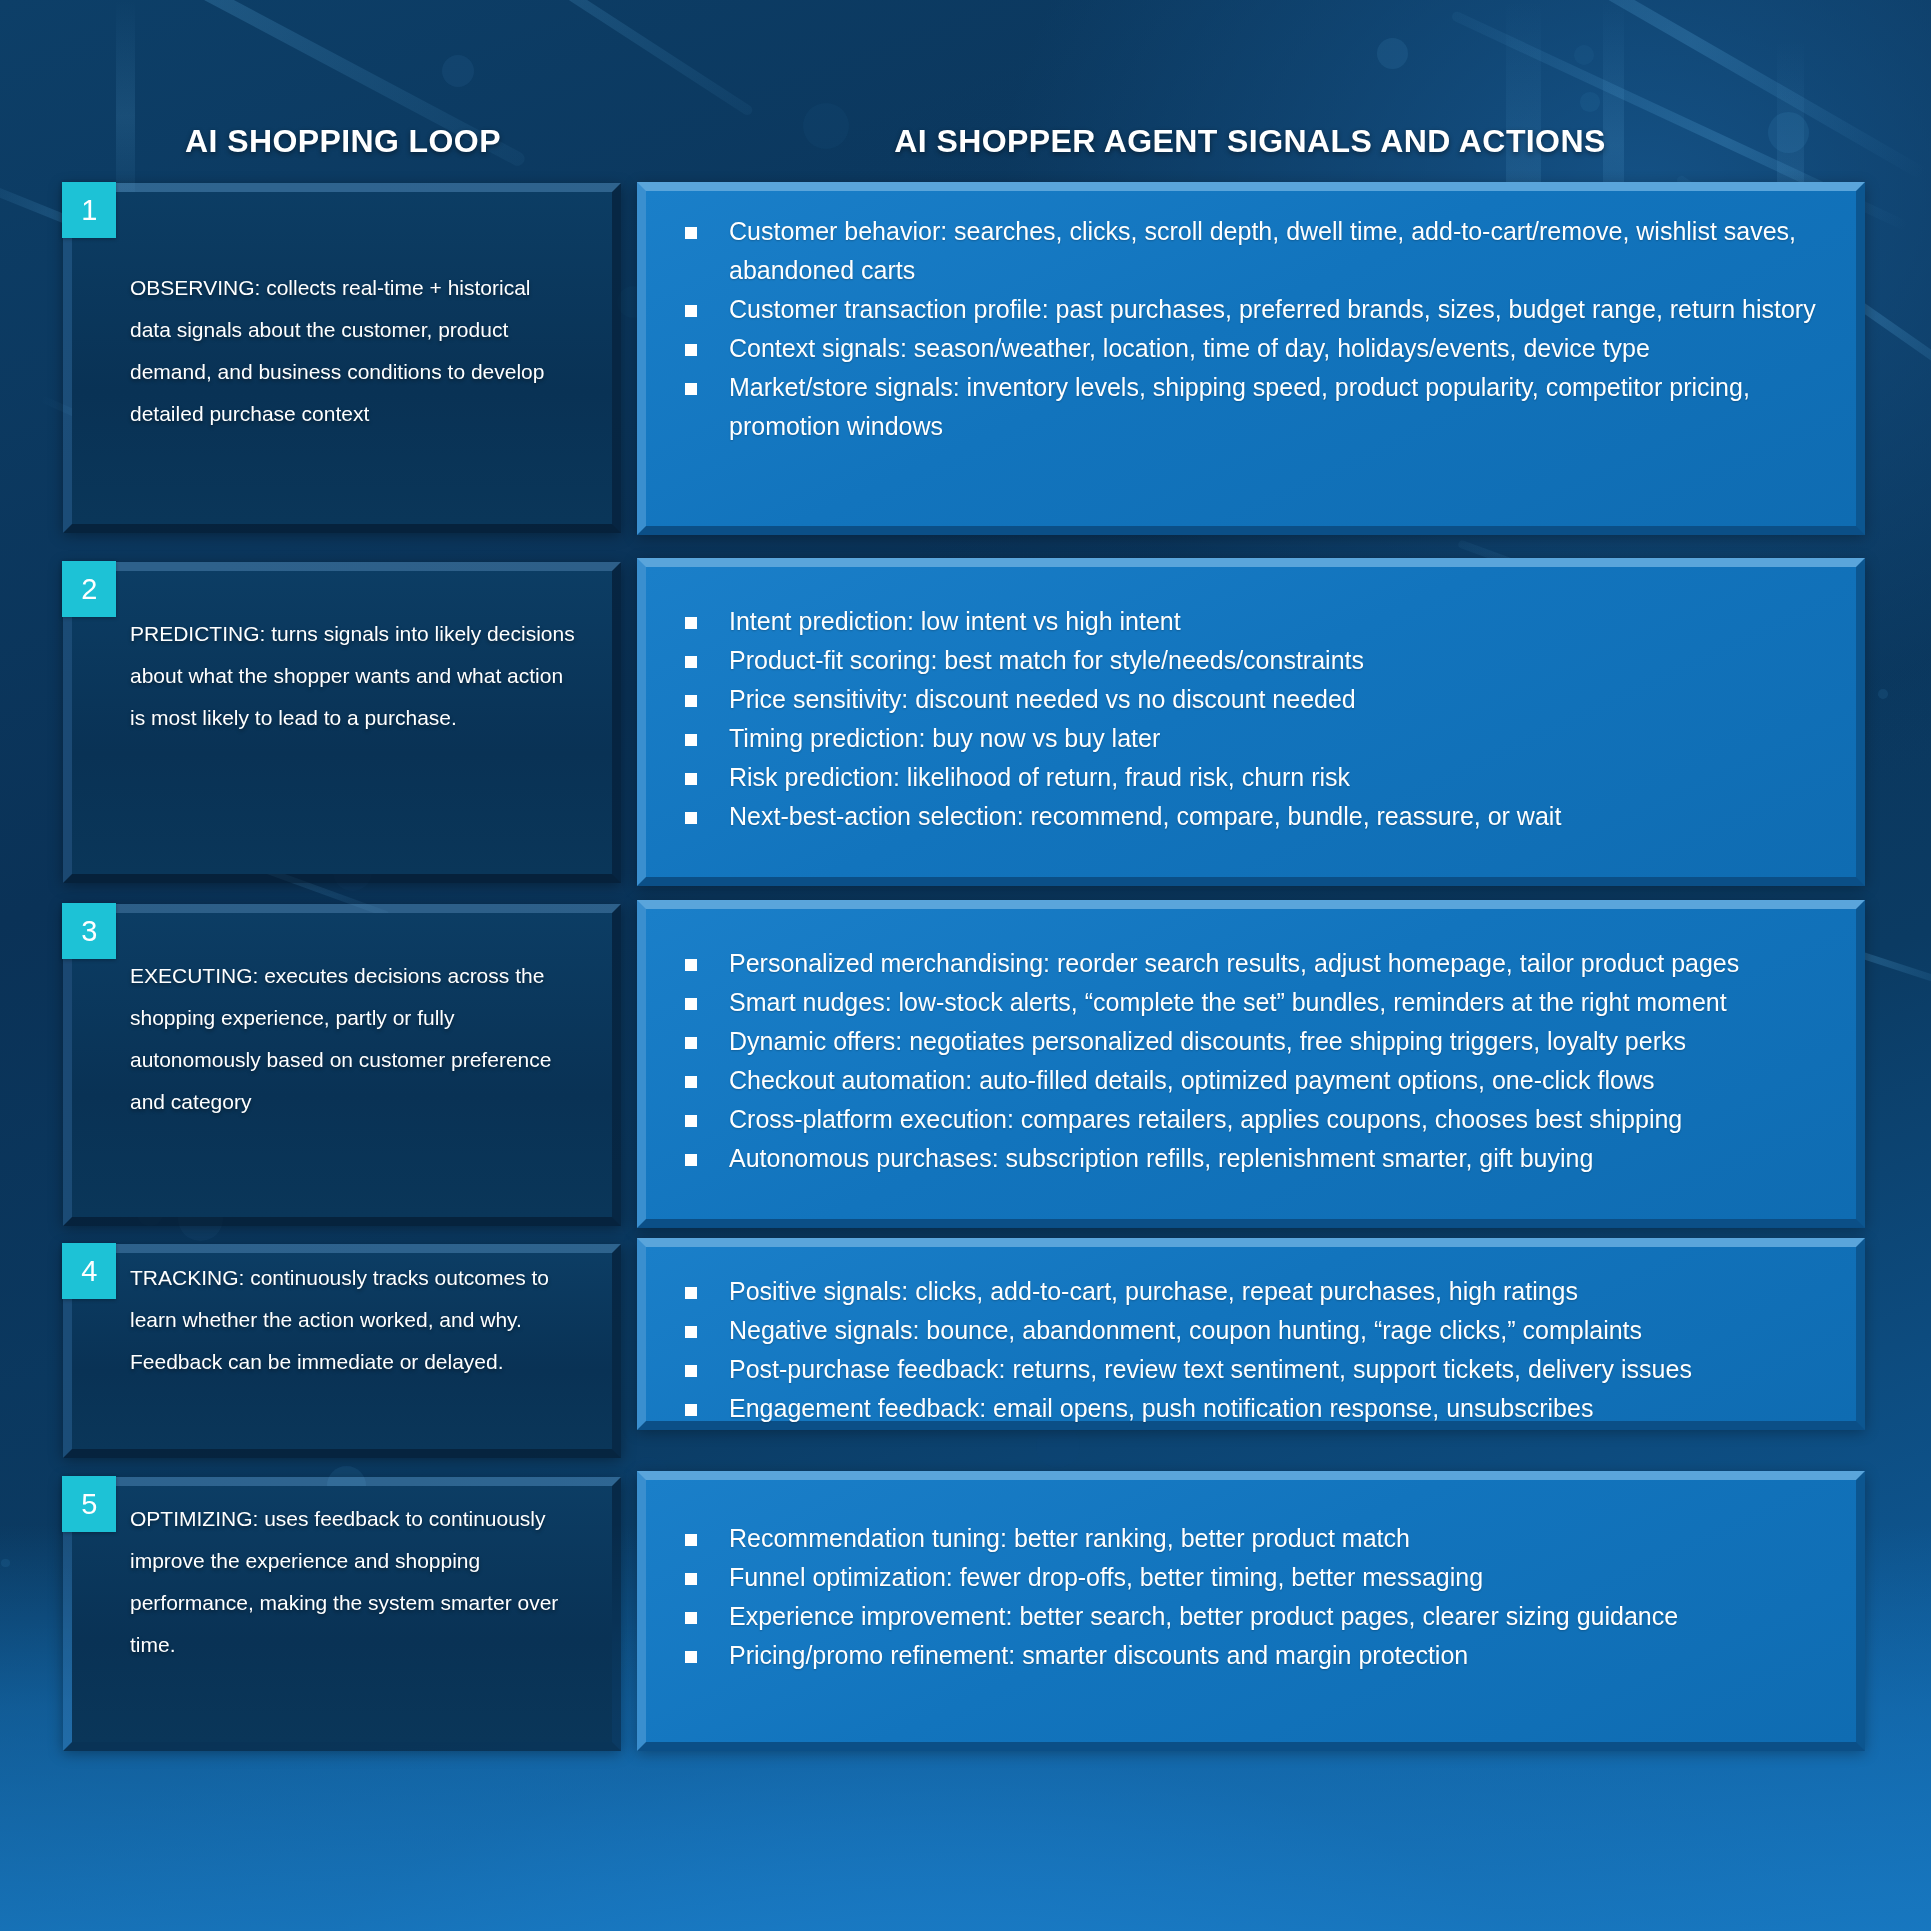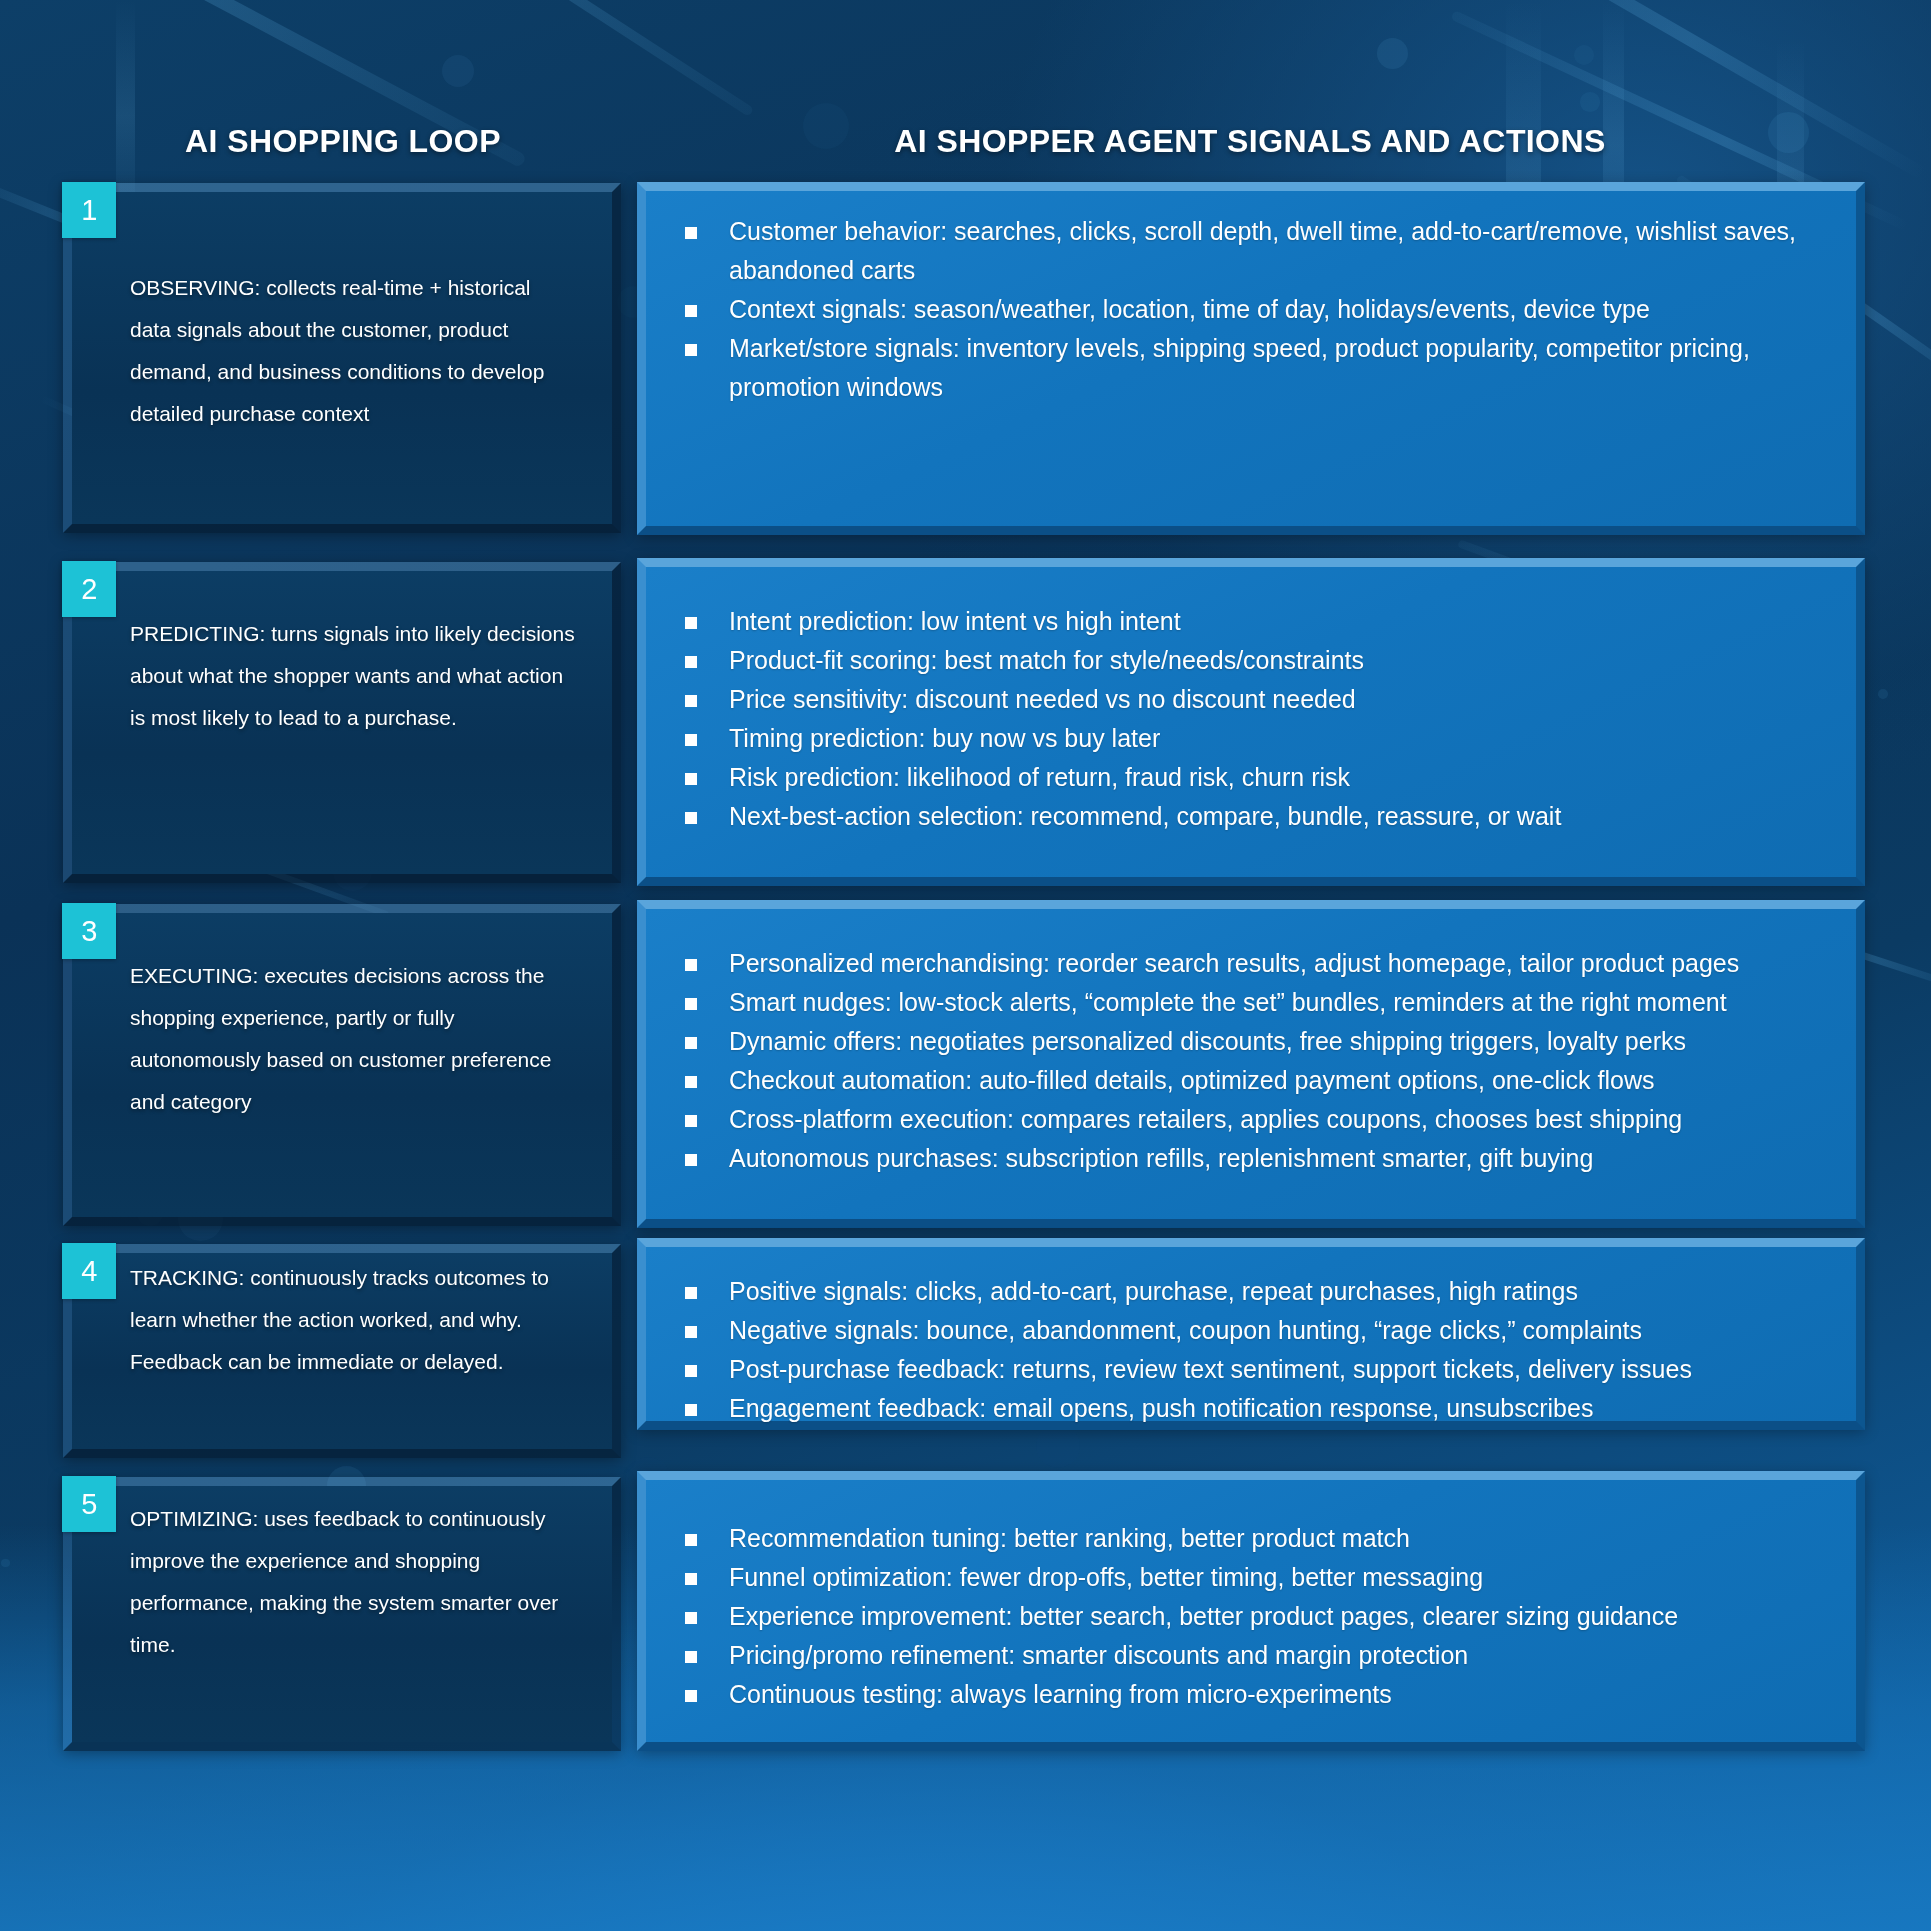--- a/index.html
+++ b/index.html
@@ -262,20 +262,21 @@
     <div class="left-panel" style="top:183px; height:350px;">
       <div class="inner">
         <div class="step-badge" style="left:-9.7px; top:-9.7px;">1</div>
         <div class="left-text" style="left:58px; top:75px; right:35px;">OBSERVING: collects real-time + historical data signals about the customer, product demand, and business conditions to develop detailed purchase context</div>
       </div>
     </div>
     <div class="right-panel" style="top:182px; height:353px;">
       <div class="inner">
         <ul class="bullets" style="top:21px;">
           <li><span class="sq"></span><span>Customer behavior: searches, clicks, scroll depth, dwell time, add-to-cart/remove, wishlist saves, abandoned carts</span></li>
+          <li><span class="sq"></span><span>Customer transaction profile: past purchases, preferred brands, sizes, budget range, return history</span></li>
           <li><span class="sq"></span><span>Context signals: season/weather, location, time of day, holidays/events, device type</span></li>
           <li><span class="sq"></span><span>Market/store signals: inventory levels, shipping speed, product popularity, competitor pricing, promotion windows</span></li>
         </ul>
       </div>
     </div>
   </div>
 
   <div class="row">
     <div class="left-panel" style="top:562px; height:321px;">
       <div class="inner">
@@ -344,20 +345,19 @@
         <div class="left-text" style="left:58px; top:11.6px; right:35px;">OPTIMIZING: uses feedback to continuously improve the experience and shopping performance, making the system smarter over time.</div>
       </div>
     </div>
     <div class="right-panel" style="top:1471px; height:280px;text-decoration:underline;">
       <div class="inner">
         <ul class="bullets" style="top:39px;">
           <li><span class="sq"></span><span>Recommendation tuning: better ranking, better product match</span></li>
           <li><span class="sq"></span><span>Funnel optimization: fewer drop-offs, better timing, better messaging</span></li>
           <li><span class="sq"></span><span>Experience improvement: better search, better product pages, clearer sizing guidance</span></li>
           <li><span class="sq"></span><span>Pricing/promo refinement: smarter discounts and margin protection</span></li>
-          <li><span class="sq"></span><span>Continuous testing: always learning from micro-experiments</span></li>
         </ul>
       </div>
     </div>
   </div>
 
 </div>
 
 
 </body></html>

